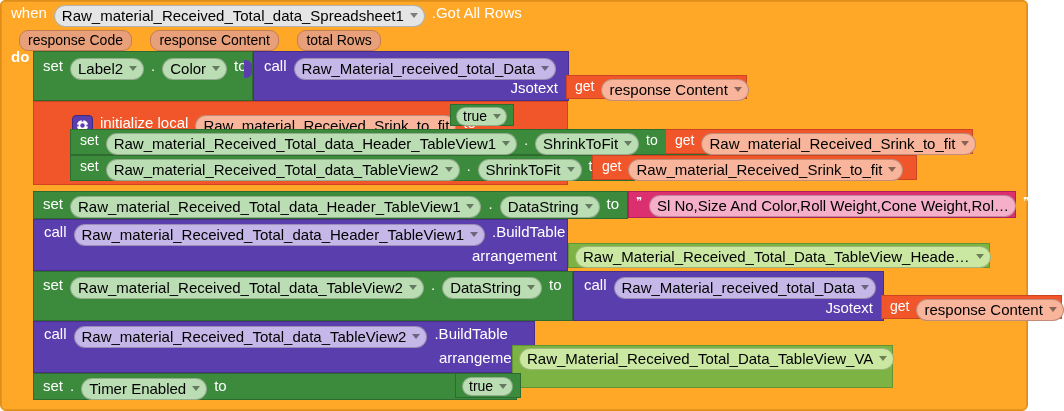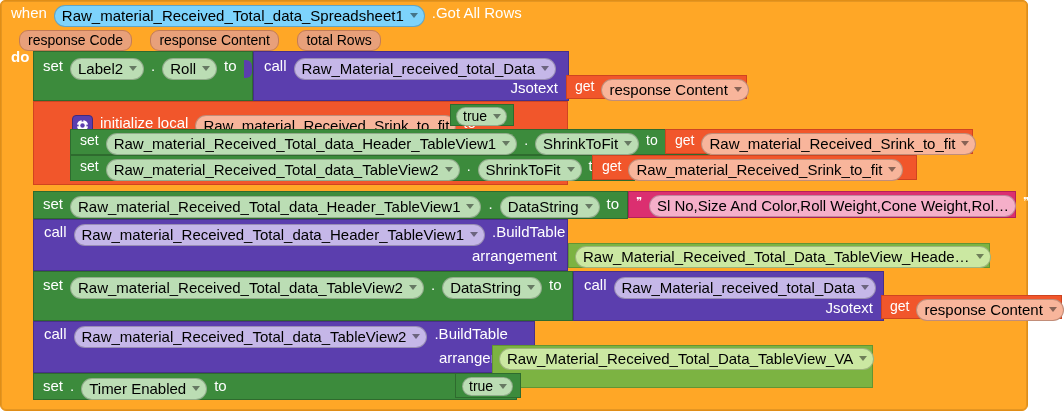--- a/index.html
+++ b/index.html
@@ -28,21 +28,21 @@
   }
 
   
   .c-event   {background:#FFA726;border:1px solid #e08e17;}
   .c-green   {background:#3C8B3C;border:1px solid #2e6b2e;}
   .f-green   {background:#BBDDB4;}
   .c-purple  {background:#5B3EAE;border:1px solid #472f8a;}
   .f-purple  {background:#C5B7E8;}
   .c-orange  {background:#F1562B;border:1px solid #cf4420;}
   .f-orange  {background:#F8B59B;}
-  .c-evfield {background:#7dd3fc;}
+  .c-evfield {background:#e5e5e5;}
   .c-text    {background:#DB2F70;border:1px solid #b32059;}
   .f-text    {background:#F5AFC9;}
   .c-comp    {background:#7CB342;border:1px solid #639433;}
   .f-comp    {background:#CBE8A2;}
 
   
   #event-block{left:0;top:0;width:1028px;height:411px;
     background:#FFA726;border-radius:5px 5px 6px 6px;
     box-shadow:inset 0 0 0 1px rgba(0,0,0,.10);}
   #event-title{position:absolute;left:10px;top:4px;}
@@ -95,21 +95,21 @@
 
   <div class="blk c-green" style="left:33px;top:51px;width:220px;height:50px;">
     <div class="row" style="position:absolute;left:9px;top:6px;">
       <span class="lbl">set</span>
       <span class="field f-green">
         <span>Label2</span>
         <i class="caret"></i>
       </span>
       <span class="lbl">.</span>
       <span class="field f-green">
-        <span>Roll</span>
+        <span>Color</span>
         <i class="caret"></i>
       </span>
       <span class="lbl">to</span>
     </div>
     <div class="sock c-purple" style="left:210px;top:8px;background:#5B3EAE;border:none;"></div>
   </div>
 
   <div class="blk c-purple" style="left:253px;top:51px;width:316px;height:50px;">
     <div class="row" style="position:absolute;left:10px;top:6px;">
       <span class="lbl">call</span>
@@ -293,21 +293,21 @@
     <div class="row" style="position:absolute;left:10px;top:4px;">
       <span class="lbl">call</span>
       <span class="field f-purple">
         <span>Raw_material_Received_Total_data_TableView2</span>
         <i class="caret"></i>
       </span>
       <span class="lbl">.BuildTable</span>
     </div>
     <div class="lbl" style="position:absolute;right:10px;top:28px;">arrangement</div>
   </div>
-  <div class="blk c-comp" style="left:492px;top:345px;width:381px;height:43px;">
+  <div class="blk c-comp" style="left:512px;top:345px;width:381px;height:43px;">
     <span class="field f-comp" style="position:absolute;left:6px;top:2px;">
       <span>Raw_Material_Received_Total_Data_TableView_VA</span>
       <i class="caret"></i>
     </span>
   </div>
 
   <div class="blk c-green" style="left:33px;top:373px;width:484px;height:27px;">
     <div class="row" style="position:absolute;left:9px;top:4px;">
       <span class="lbl">set</span>
       <span class="lbl">.</span>

